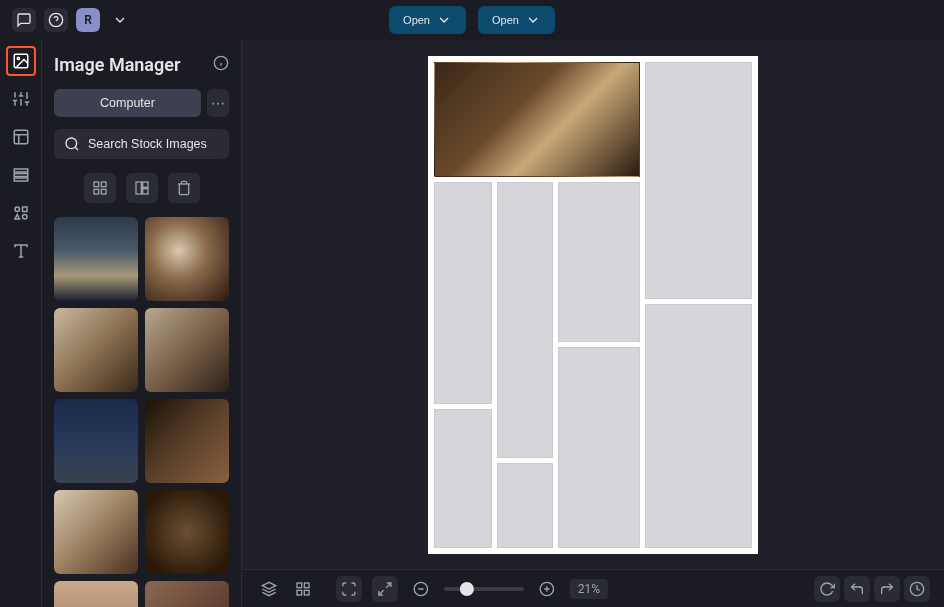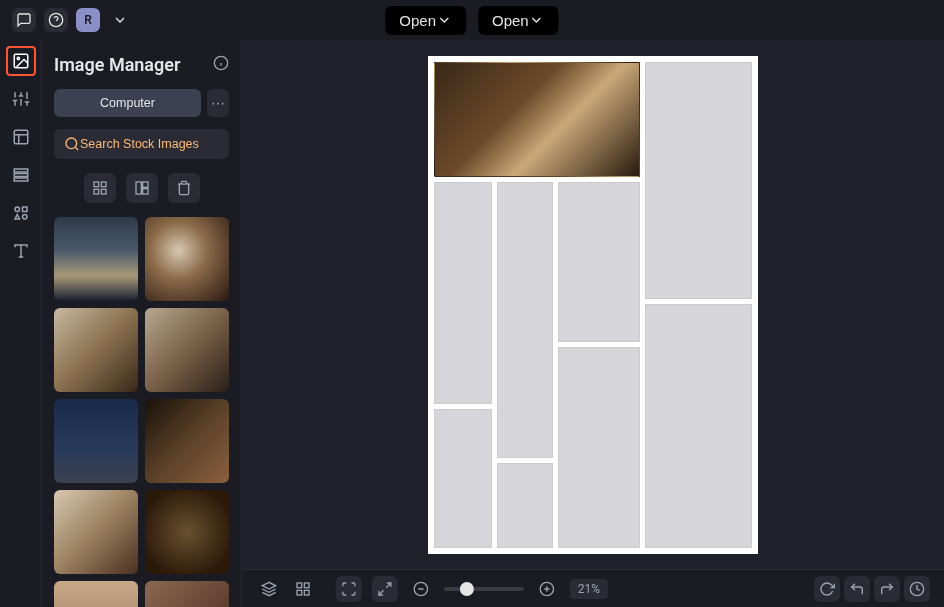--- a/index.html
+++ b/index.html
@@ -5,41 +5,41 @@
 * { margin: 0; padding: 0; box-sizing: border-box; }
 body { font-family: -apple-system, BlinkMacSystemFont, "Segoe UI", Roboto, sans-serif; background: #1a1b23; color: #e5e5e5; width: 944px; height: 607px; overflow: hidden; position: relative; }
 
 
 .topbar { height: 40px; background: #1a1b23; display: flex; align-items: center; padding: 0 12px; justify-content: space-between; }
 .topbar-left { display: flex; align-items: center; gap: 8px; }
 .menu-btn { width: 24px; height: 24px; display: flex; align-items: center; justify-content: center; border-radius: 4px; cursor: pointer; }
 .app-title { font-size: 14px; font-weight: 500; color: #e5e5e5; }
 .topbar-left .pill { background: rgba(255,255,255,0.05); border-radius: 6px; padding: 4px 10px; display:flex; align-items:center; gap:8px;}
 .topbar-center { display: flex; gap: 12px; position: absolute; left: 50%; transform: translateX(-50%); }
-.dropdown-btn { background: #000000; border: none; color: #e5e5e5; padding: 6px 14px; border-radius: 6px; font-size: 15px; cursor: pointer; display: flex; align-items: center; }
+.dropdown-btn { background: #0c4a6e; border: none; color: #e5e5e5; padding: 6px 14px; border-radius: 6px; font-size: 11px; cursor: pointer; display: flex; align-items: center; gap: 6px; }
 .topbar-right { display: flex; align-items: center; gap: 8px; }
 .icon-btn { width: 24px; height: 24px; display: flex; align-items: center; justify-content: center; border-radius: 6px; cursor: pointer; background: #2a2b35; }
 .avatar { width: 24px; height: 24px; border-radius: 6px; background: #8b8fc7; color: #1a1b23; display: flex; align-items: center; justify-content: center; font-size: 12px; font-weight: 600; }
 
 
 .main { display: flex; height: calc(607px - 40px); }
 
 
 .rail { width: 42px; background: #1a1b23; border-right: 1px solid #2a2b35; display: flex; flex-direction: column; align-items: center; padding-top: 6px; gap: 8px; }
 .rail-btn { width: 30px; height: 30px; display: flex; align-items: center; justify-content: center; border-radius: 4px; cursor: pointer; color: #9ca3af; }
 .rail-btn.active { border: 2px solid #ff5530; border-radius: 4px; color: #fff; }
 
 
 .sidebar { width: 200px; background: #1a1b23; border-right: 1px solid #2a2b35; padding: 14px 12px; overflow-y: auto; }
 .sidebar-header { display: flex; align-items: center; justify-content: space-between; margin-bottom: 14px; }
 .sidebar-title { font-size: 18px; font-weight: 600; color: #e5e5e5; }
 .upload-row { display: flex; gap: 6px; margin-bottom: 12px; }
 .upload-btn { flex: 1; background: #3d4050; border: none; color: #e5e5e5; padding: 7px 0; border-radius: 6px; font-size: 12.5px; cursor: pointer; text-align: center; }
 .more-btn { width: 22px; background: #2a2b35; border: none; border-radius: 6px; cursor: pointer; color: #9ca3af; display: flex; align-items: center; justify-content: center; font-size: 14px; }
-.search-btn { width: 100%; background: #2a2b35; border: none; color: #fdba74; padding: 7px 10px; border-radius: 6px; font-size: 12.5px; cursor: pointer; display: flex; align-items: center; margin-bottom: 14px; }
+.search-btn { width: 100%; background: #2a2b35; border: none; color: #e5e5e5; padding: 7px 10px; border-radius: 6px; font-size: 12.5px; cursor: pointer; display: flex; align-items: center; gap: 8px; margin-bottom: 14px; }
 .toolbar-row { display: flex; justify-content: center; gap: 10px; margin-bottom: 14px; }
 .tool-btn { width: 32px; height: 30px; background: #2a2b35; border: none; border-radius: 6px; cursor: pointer; color: #9ca3af; display: flex; align-items: center; justify-content: center; }
 
 .thumbs { display: grid; grid-template-columns: 1fr 1fr; gap: 7px; }
 .thumb { width: 100%; aspect-ratio: 1/1; border-radius: 6px; cursor: pointer; background-size: cover; background-position: center; }
 
 
 .canvas-area { flex: 1; background: #1f2029; display: flex; flex-direction: column; }
 .canvas-viewport { flex: 1; display: flex; align-items: center; justify-content: center; }
 .collage { width: 330px; height: 498px; background: #fff; position: relative; }

